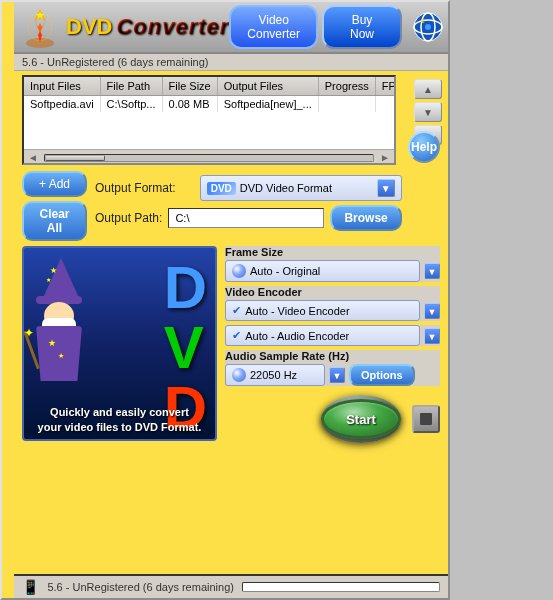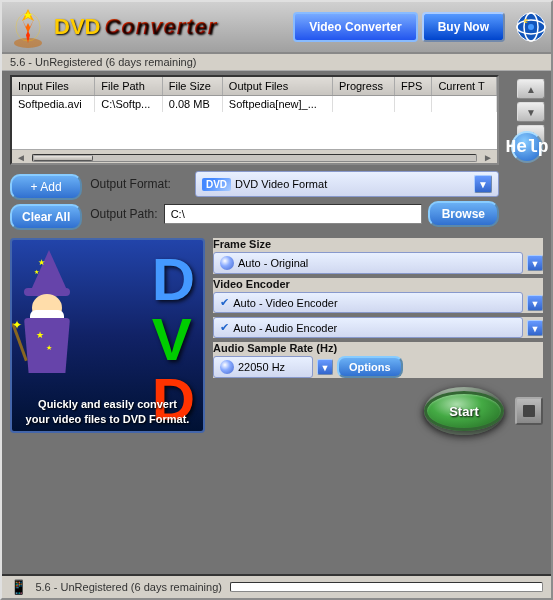--- a/index.html
+++ b/index.html
@@ -55,24 +55,24 @@
     }
 
     .header-buttons {
       display: flex;
       gap: 4px;
       align-items: center;
     }
     .header-btn {
       background: linear-gradient(180deg, #5599ff 0%, #0044cc 100%);
       color: #fff;
-      font-weight: bold;
+      font-weight: normal;
       font-size: 12px;
       border: 2px outset #aaccff;
-      border-radius: 4px;
+      border-radius: 12px;
       padding: 6px 14px;
       cursor: pointer;
       min-width: 80px;
       text-align: center;
     }
     .header-btn.active {
       background: linear-gradient(180deg, #77aaff 0%, #2255ee 100%);
       border: 2px solid #88bbff;
     }
     .ie-icon {
@@ -422,26 +422,25 @@
       position: absolute;
       right: 8px;
       top: 60px;
       width: 32px;
       height: 32px;
       background: radial-gradient(circle at 40% 30%, #88ccff, #2266cc);
       border: 2px outset #aaddff;
       border-radius: 50%;
       color: #fff;
       font-weight: bold;
-      font-size: 18px;
+      font-size: 12px;
       cursor: pointer;
       display: flex;
       align-items: center;
       justify-content: center;
-      font-family: Liberation Mono, monospace;
     }
     .side-btn {
       width: 28px;
       height: 20px;
       background: linear-gradient(180deg, #eee 0%, #bbb 100%);
       border: 1px outset #ddd;
       border-radius: 3px;
       display: flex;
       align-items: center;
       justify-content: center;
@@ -467,27 +466,28 @@
     .progress-bar-bottom {
       flex: 1;
       height: 10px;
       background: #fff;
       border: 1px inset #888;
       border-radius: 2px;
     }
 
     
     .app-wrapper {
-      width: 553px;
+      width: 450px;
       height: 600px;
-      background: #737373;
+      background: #fde047;
       border: 2px outset #e0e0e0;
       position: relative;
       display: flex;
       flex-direction: column;
+      padding-left: 12px;
     }
 
     .content-wrapper {
       flex: 1;
       padding: 4px 8px;
       display: flex;
       flex-direction: column;
       position: relative;
     }
 

